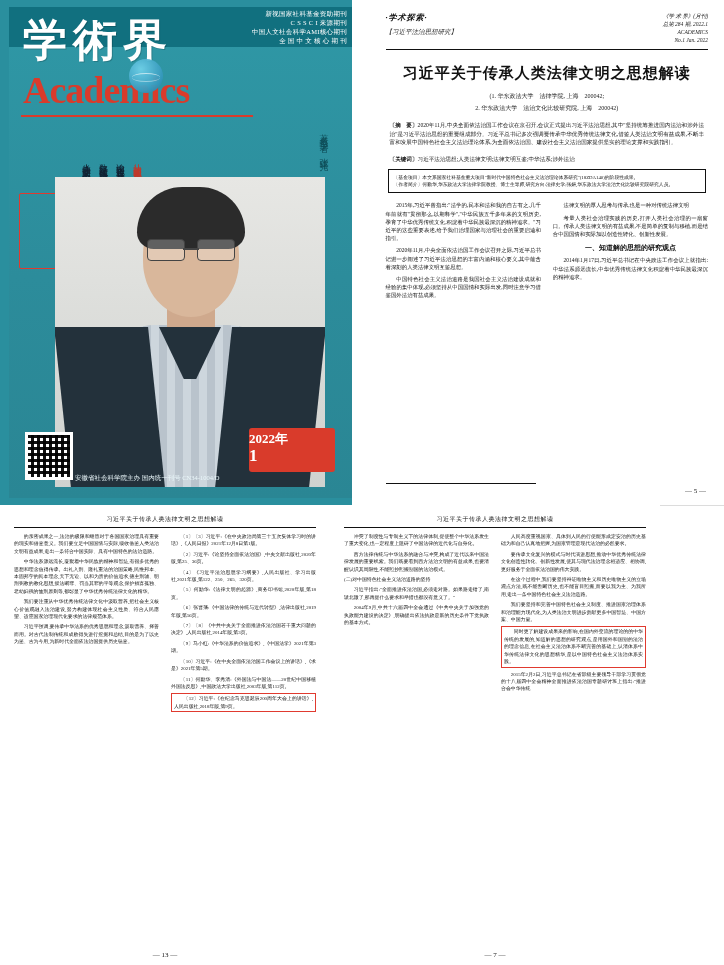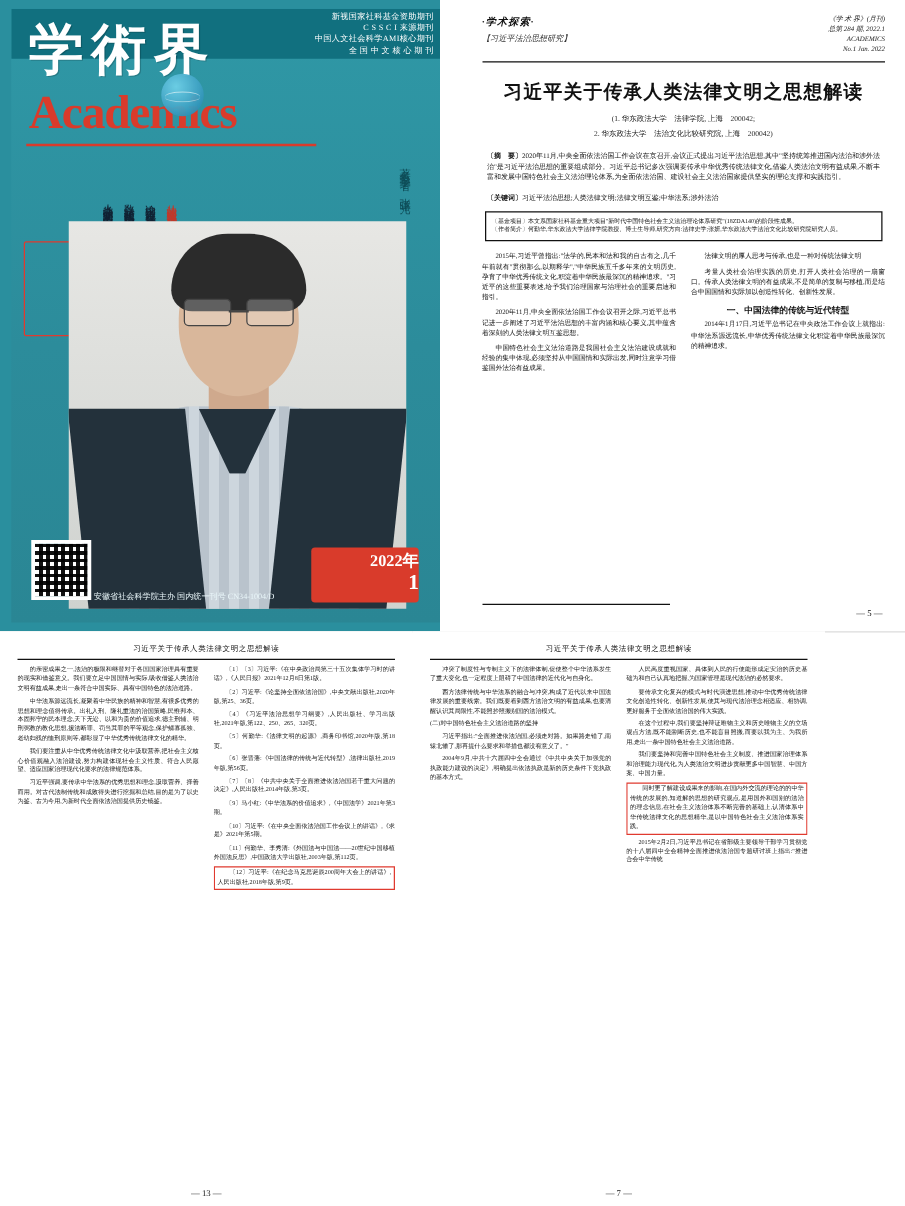--- a/index.html
+++ b/index.html
@@ -38,21 +38,21 @@
   .glasses{position:absolute;left:92px;top:62px;width:88px;height:20px;}
   .glasses .lens{position:absolute;top:0;width:36px;height:20px;border:1.6px solid #444;border-radius:4px;background:rgba(255,255,255,.25);}
   .glasses .l1{left:0;} .glasses .l2{right:0;}
   .glasses .bridge{position:absolute;left:36px;top:9px;width:16px;height:1.6px;background:#444;}
   .neck{position:absolute;left:112px;top:132px;width:48px;height:26px;background:#cfa98d;}
   .shirt{position:absolute;left:40px;top:148px;width:192px;height:170px;background:repeating-linear-gradient(90deg,#b9c3cc 0 8px,#cdd6dd 8px 16px),#c3ccd4;border-radius:60px 60px 0 0;}
   .jacket-l{position:absolute;left:8px;top:150px;width:94px;height:170px;background:#23313b;transform:skewX(6deg);}
   .jacket-r{position:absolute;right:8px;top:150px;width:94px;height:170px;background:#23313b;transform:skewX(-6deg);}
   .collar{position:absolute;left:104px;top:150px;width:62px;height:52px;background:#23313b;clip-path:polygon(0 0,100% 0,60% 100%,40% 100%);}
 
-  .yearbadge{position:absolute;right:18px;bottom:16px;width:86px;height:44px;background:#d93b2b;color:#fff;border-radius:3px;text-align:right;}
+  .yearbadge{position:absolute;right:18px;bottom:26px;width:86px;height:44px;background:#d93b2b;color:#fff;border-radius:3px;text-align:left;}
   .yearbadge .y{font-size:13px;line-height:16px;padding-top:3px;font-weight:700;}
   .yearbadge .n{font-size:17px;line-height:18px;font-weight:700;}
   .qr{position:absolute;left:16px;bottom:18px;width:42px;height:42px;background:
       repeating-linear-gradient(90deg,#fff 0 3px,#111 3px 6px),
       repeating-linear-gradient(0deg,#fff 0 3px,#111 3px 6px);
       background-blend-mode:multiply;border:3px solid #fff;}
   .covbot{position:absolute;left:66px;bottom:16px;color:#eaf7fa;font-size:6.5px;line-height:9px;}
 
   
   .jpage{position:relative;width:362px;height:505px;background:#fff;padding:12px 16px 8px 14px;box-sizing:border-box;}
@@ -185,21 +185,21 @@
 
       <div class="jcols">
         <div class="jcol">
           <p>2015年,习近平曾指出:"法学的,民本和法和我的自古有之,几千年前就有"贯彻那么,以期释学","中华民族五千多年来的文明历史,孕育了中华优秀传统文化,积淀着中华民族最深沉的精神追求。"习近平的这些重要表述,给予我们治理国家与治理社会的重要启迪和指引。</p>
           <p>2020年11月,中央全面依法治国工作会议召开之际,习近平总书记进一步阐述了习近平法治思想的丰富内涵和核心要义,其中蕴含着深刻的人类法律文明互鉴思想。</p>
           <p>中国特色社会主义法治道路是我国社会主义法治建设成就和经验的集中体现,必须坚持从中国国情和实际出发,同时注意学习借鉴国外法治有益成果。</p>
         </div>
         <div class="jcol">
           <p>法律文明的厚人思考与传承,也是一种对传统法律文明</p>
           <p>考量人类社会治理实践的历史,打开人类社会治理的一扇窗口。传承人类法律文明的有益成果,不是简单的复制与移植,而是结合中国国情和实际加以创造性转化、创新性发展。</p>
-          <div class="jh2">一、中国法律的传统与近代转型</div>
+          <div class="jh2">一、知道解的思想的研究观点</div>
           <p>2014年1月17日,习近平总书记在中央政法工作会议上就指出:中华法系源远流长,中华优秀传统法律文化积淀着中华民族最深沉的精神追求。</p>
         </div>
       </div>
 
       <div class="jfoot"></div>
       <div class="jpnum">— 5 —</div>
     </div>
   </div>
 
   <div class="hsep"></div>

